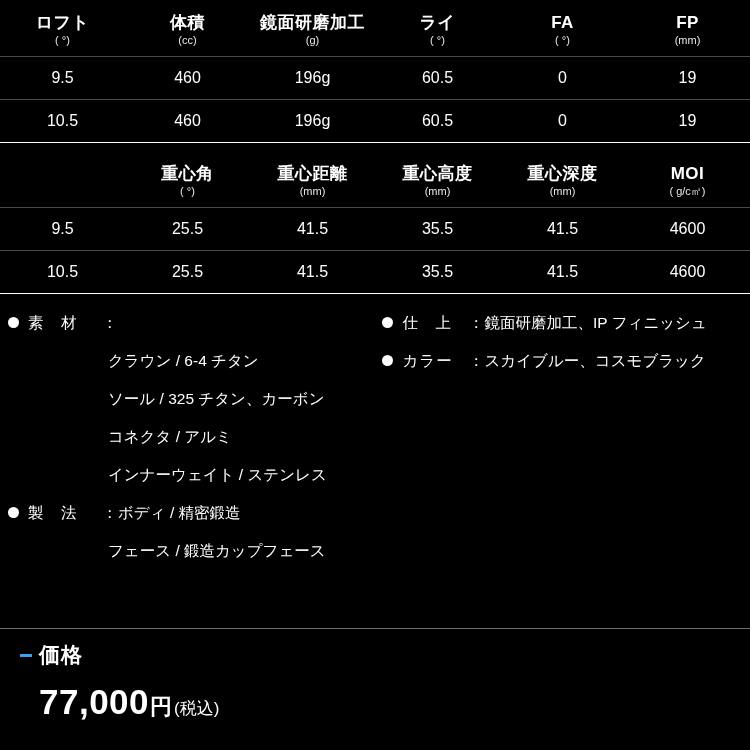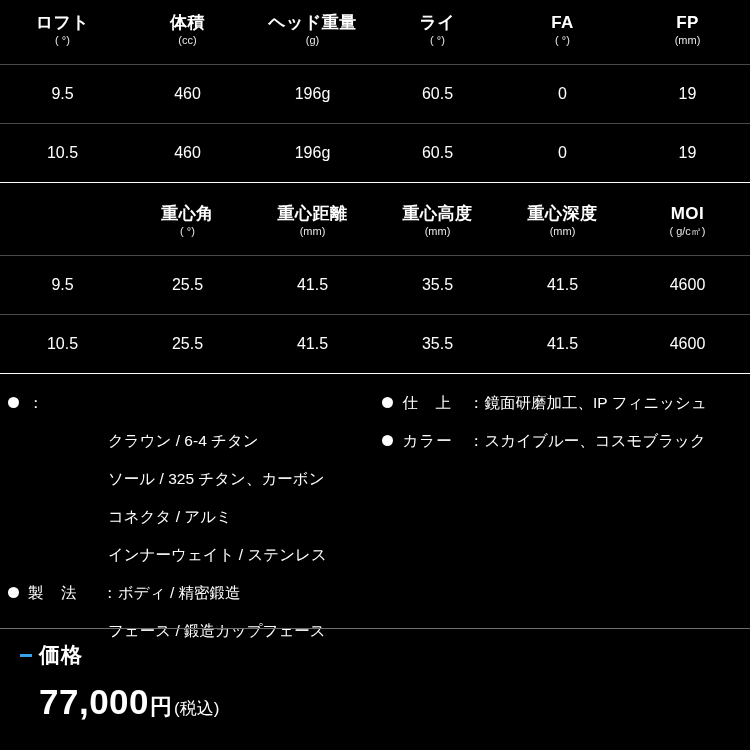--- a/index.html
+++ b/index.html
@@ -24,21 +24,21 @@
   
   .spec-table {
     width: 750px;
     border-collapse: collapse;
     table-layout: fixed;
   }
   .spec-table td, .spec-table th {
     text-align: center;
     vertical-align: middle;
     font-weight: normal;
-    padding: 8px;
+    padding: 0;
   }
   .hdr-row td {
     height: 52px;
     padding-top: 4px;
   }
   .hdr-main {
     display: block;
     font-size: 17px;
     font-weight: bold;
     line-height: 21px;
@@ -203,21 +203,21 @@
         <tr class="hdr-row">
       <td>
         <span class="hdr-main">ロフト</span>
         <span class="hdr-unit">( °)</span>
       </td>
       <td>
         <span class="hdr-main">体積</span>
         <span class="hdr-unit">(cc)</span>
       </td>
       <td>
-        <span class="hdr-main">ヘッド重量</span>
+        <span class="hdr-main">鏡面研磨加工</span>
         <span class="hdr-unit">(g)</span>
       </td>
       <td>
         <span class="hdr-main">ライ</span>
         <span class="hdr-unit">( °)</span>
       </td>
       <td>
         <span class="hdr-main">FA</span>
         <span class="hdr-unit">( °)</span>
       </td>
@@ -296,20 +296,21 @@
     </table>
 
   <div class="rule-strong"></div>
 
 
   <div class="materials">
 
     <div class="mat-col-left">
       <div class="mat-row">
         <span class="bullet"></span>
+        <span class="mat-label">素　材</span>
         <span class="mat-sep">：</span>
       </div>
       <div class="mat-sub">
         <span class="indent"></span>
         <span>クラウン / 6-4 チタン</span>
       </div>
       <div class="mat-sub">
         <span class="indent"></span>
         <span>ソール / 325 チタン、カーボン</span>
       </div>

